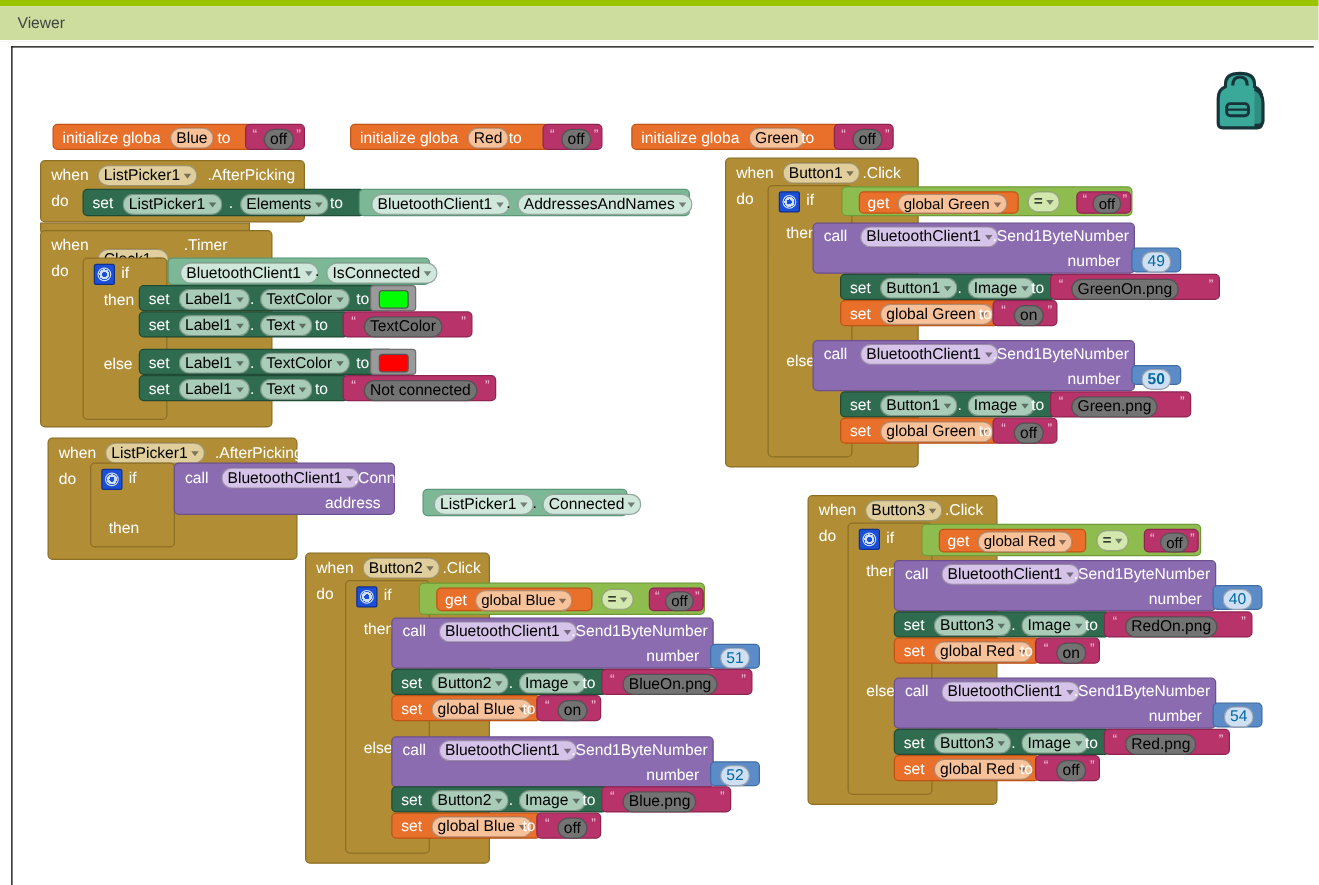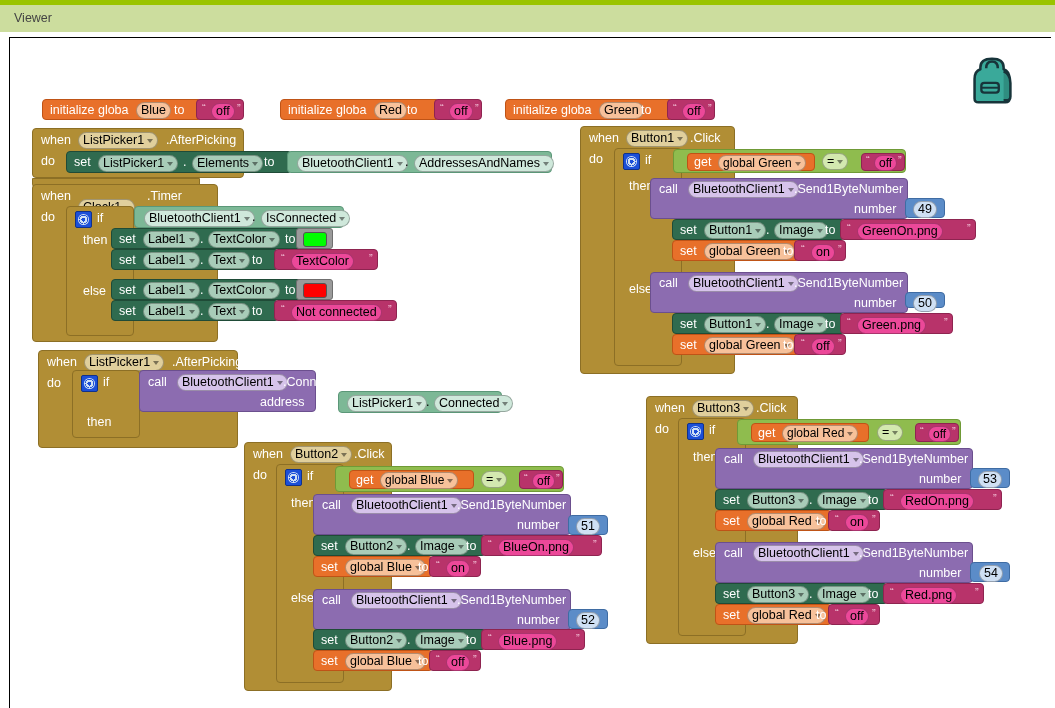--- a/index.html
+++ b/index.html
@@ -48,26 +48,26 @@
   .c-text {background:#b8336a;border:1px solid #8e2450;}      
   .c-set  {background:#2f6b4f;border:1px solid #1f4b37;}      
   .c-get  {background:#7cb896;border:1px solid #5b9778;}      
   .c-call {background:#8c6cb0;border:1px solid #6b4f8e;}      
   .c-logic{background:#8fbc4e;border:1px solid #6f9a36;}      
   .c-math {background:#5b8cc8;border:1px solid #3f6ca3;}      
   .c-color{background:#9a9a9a;border:1px solid #6f6f6f;}      
 
   .f-event{background:#e0cf9c;color:#000;}
   .f-var  {background:#f7c19a;color:#000;}
-  .f-text {background:#ec4899;color:#000;}
+  .f-text {background:#737373;color:#000;}
   .f-set  {background:#a8ccb8;color:#000;}
   .f-get  {background:#cfe8db;color:#000;}
   .f-call {background:#d6c3ea;color:#000;}
   .f-logic{background:#d3e8af;color:#000;}
-  .f-math {background:#cfe0f4;color:#000000;}
+  .f-math {background:#cfe0f4;color:#0369a1;}
 
   
   .gear{
     position:absolute;width:15px;height:15px;background:#1b4fd8;
     border:1px solid #10318a;border-radius:2px;
   }
   .gear:after{
     content:"";position:absolute;left:3px;top:3px;width:9px;height:9px;border-radius:50%;
     background:radial-gradient(circle,#1b4fd8 0 2px,#cfe0f4 2px 4px,#1b4fd8 4px);
     box-shadow:0 0 0 1px #cfe0f4;
@@ -305,21 +305,21 @@
     <span class="field f-text" style="position:absolute;left:16px;top:3px;">on</span>
     <span class="q" style="position:absolute;left:43px;top:2px;">”</span>
   </div>
 
   <div class="blk c-call" style="left:640px;top:234px;width:258px;height:41px;border-radius:4px;">
     <span class="lbl" style="position:absolute;left:8px;top:3px;">call</span>
     <span class="field f-call" style="position:absolute;left:37px;top:2px;"><span>BluetoothClient1</span><i class="caret"></i></span>
     <span class="lbl" style="position:absolute;left:143px;top:3px;">.Send1ByteNumber</span>
     <span class="lbl" style="position:absolute;left:203px;top:23px;">number</span>
   </div>
-  <div class="blk c-math" style="left:895px;top:254px;width:40px;height:16px;border-radius:4px;">
+  <div class="blk c-math" style="left:895px;top:254px;width:40px;height:16px;border-radius:4px;font-weight:bold;">
     <span class="field f-math" style="position:absolute;left:7px;top:2px;">50</span>
   </div>
 
   <div class="blk c-set" style="left:662px;top:275px;width:173px;height:21px;border-radius:4px;">
     <span class="lbl" style="position:absolute;left:7px;top:3px;">set</span>
     <span class="field f-set" style="position:absolute;left:31px;top:2px;"><span>Button1</span><i class="caret"></i></span>
     <span class="lbl" style="position:absolute;left:93px;top:3px;">.</span>
     <span class="field f-set" style="position:absolute;left:101px;top:2px;"><span>Image</span><i class="caret"></i></span>
     <span class="lbl" style="position:absolute;left:152px;top:3px;">to</span>
   </div>
@@ -458,21 +458,21 @@
     </div>
   </div>
 
   <div class="blk c-call" style="left:705px;top:410px;width:258px;height:41px;border-radius:4px;">
     <span class="lbl" style="position:absolute;left:8px;top:3px;">call</span>
     <span class="field f-call" style="position:absolute;left:37px;top:2px;"><span>BluetoothClient1</span><i class="caret"></i></span>
     <span class="lbl" style="position:absolute;left:143px;top:3px;">.Send1ByteNumber</span>
     <span class="lbl" style="position:absolute;left:203px;top:23px;">number</span>
   </div>
   <div class="blk c-math" style="left:960px;top:430px;width:40px;height:20px;border-radius:4px;">
-    <span class="field f-math" style="position:absolute;left:7px;top:2px;">53</span>
+    <span class="field f-math" style="position:absolute;left:7px;top:2px;">40</span>
   </div>
 
   <div class="blk c-set" style="left:705px;top:451px;width:173px;height:21px;border-radius:4px;">
     <span class="lbl" style="position:absolute;left:7px;top:3px;">set</span>
     <span class="field f-set" style="position:absolute;left:31px;top:2px;"><span>Button3</span><i class="caret"></i></span>
     <span class="lbl" style="position:absolute;left:93px;top:3px;">.</span>
     <span class="field f-set" style="position:absolute;left:101px;top:2px;"><span>Image</span><i class="caret"></i></span>
     <span class="lbl" style="position:absolute;left:152px;top:3px;">to</span>
   </div>
   <div class="blk c-text" style="left:873px;top:451px;width:119px;height:21px;border-radius:4px;">

